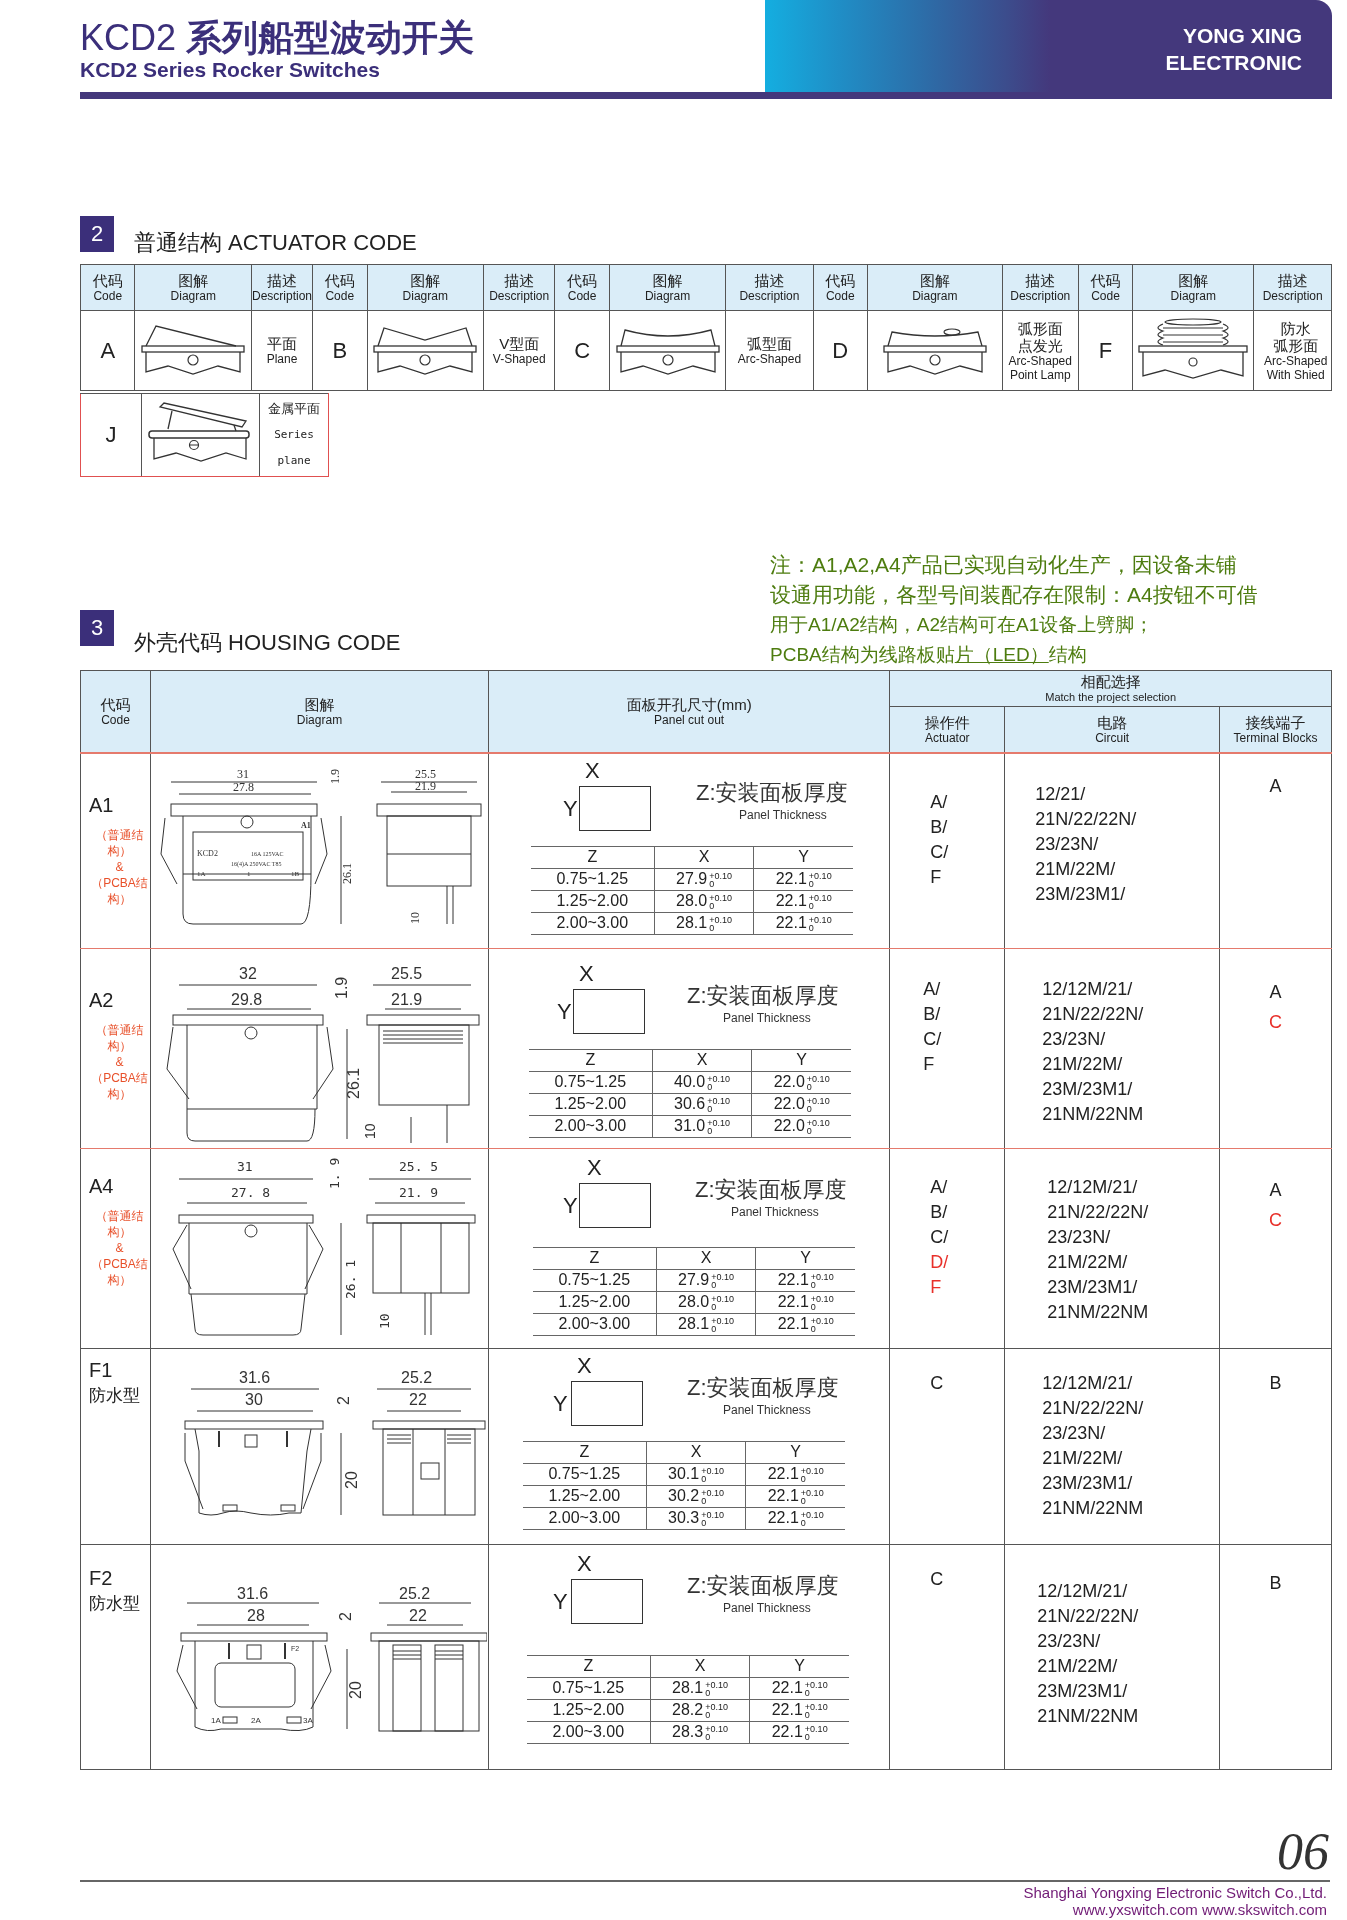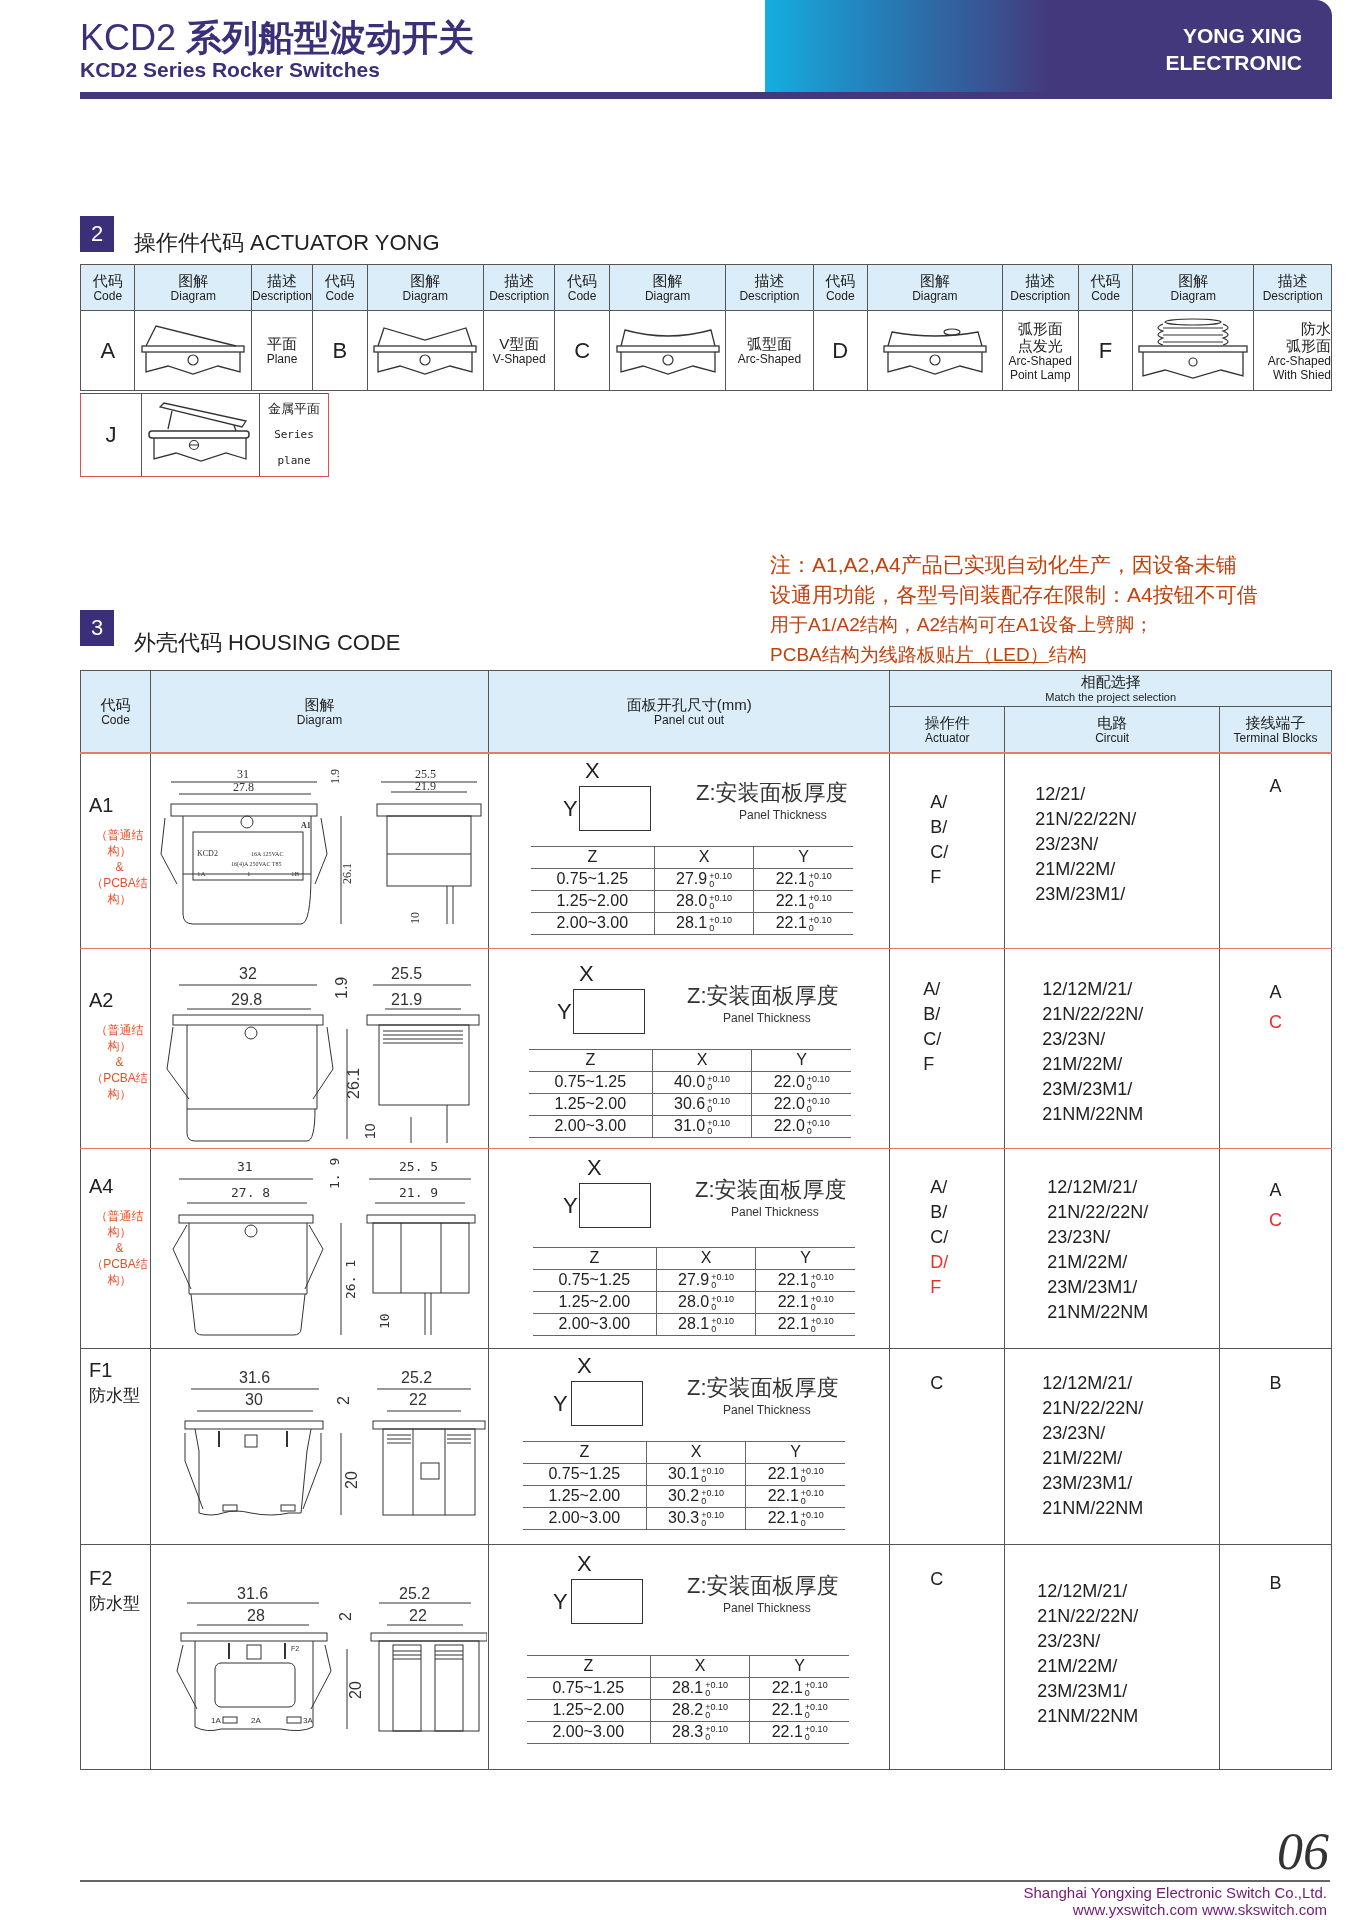--- a/index.html
+++ b/index.html
@@ -31,21 +31,21 @@
   .desc-cn { display: block; font-size: 15px; line-height: 17px; }
   .desc-en { display: block; font-size: 12px; line-height: 14px; }
   .j-table { position: absolute; left: 80px; top: 393px; border-collapse: collapse; }
   .j-table td { border: 1.5px solid #555; height: 83px; text-align: center; vertical-align: middle; }
   .j-table .red-l { border-left: 1.5px solid #e05050; border-bottom: 1.5px solid #e05050; }
   .j-table .red-r { border-right: 1.5px solid #e05050; border-bottom: 1.5px solid #e05050; }
   .j-table .red-b { border-bottom: 1.5px solid #e05050; }
   .mono { font-family: "DejaVu Sans Mono", monospace; font-size: 13px; line-height: 26px; }
 
   
-  .note { position: absolute; left: 770px; top: 550px; width: 565px; color: #c2410c; font-size: 21px; line-height: 30px; }
+  .note { position: absolute; left: 770px; top: 550px; width: 565px; color: #4d7c0f; font-size: 21px; line-height: 30px; }
   .note .l3, .note .l4 { font-size: 19px; }
   .note u { }
 
   
   .hs-table { position: absolute; left: 80px; top: 670px; width: 1252px; border-collapse: collapse; }
   .hs-table th, .hs-table td { border: 1.5px solid #555; font-weight: normal; }
   .hs-table th { background: #daedf8; text-align: center; vertical-align: middle; }
   .hs-table .hdr-bottom th { border-bottom: 2px solid #e57a6d; }
   .hs-table td { vertical-align: top; }
   .hcode { padding: 40px 0 0 8px; }
@@ -91,21 +91,21 @@
   <div class="hdr-brand">
     <div class="hdr-brand-text">
       <div>YONG XING</div>
       <div>ELECTRONIC</div>
     </div>
   </div>
   <div class="hdr-rule"></div>
 </div>
 
 <div class="sec-num" style="left:80px;top:216px;">2</div>
-<div class="sec-title" style="left:134px;top:228px;">操作件代码 ACTUATOR YONG</div>
+<div class="sec-title" style="left:134px;top:228px;">普通结构 ACTUATOR CODE</div>
 
 <table class="act-table">
   <colgroup>
     <col style="width:61px">
       <col style="width:118px">
       <col style="width:61px">
     <col style="width:61px">
       <col style="width:118px">
       <col style="width:74px">
     <col style="width:61px">
@@ -249,21 +249,21 @@
         <path d="M30,8 Q20,12 30,15 Q20,19 30,22 Q20,26 30,29" fill="none" stroke="#333" stroke-width="1.2"></path>
         <path d="M90,8 Q100,12 90,15 Q100,19 90,22 Q100,26 90,29" fill="none" stroke="#333" stroke-width="1.2"></path>
         <line x1="30" y1="12" x2="90" y2="12" stroke="#333" stroke-width="1"></line>
         <line x1="30" y1="19" x2="90" y2="19" stroke="#333" stroke-width="1"></line>
         <line x1="30" y1="26" x2="90" y2="26" stroke="#333" stroke-width="1"></line>
         <rect x="6" y="30" width="108" height="6" fill="none" stroke="#333" stroke-width="1.3"></rect>
         <polyline points="10,36 10,60 32,54 60,62 88,54 110,60 110,36" fill="none" stroke="#333" stroke-width="1.3"></polyline>
         <circle cx="60" cy="46" r="4" fill="none" stroke="#333" stroke-width="1.2"></circle>
       </svg>
     </td>
-    <td style="text-align:right;padding-left:6px;">
+    <td style="text-align:center;padding-left:6px;">
           <span class="desc-cn">防水</span>
           <span class="desc-cn">弧形面</span>
           <span class="desc-en">Arc-Shaped</span>
           <span class="desc-en">With Shied</span>
         </td>
   </tr>
 </tbody>
   </table>
 
 <table class="j-table">

